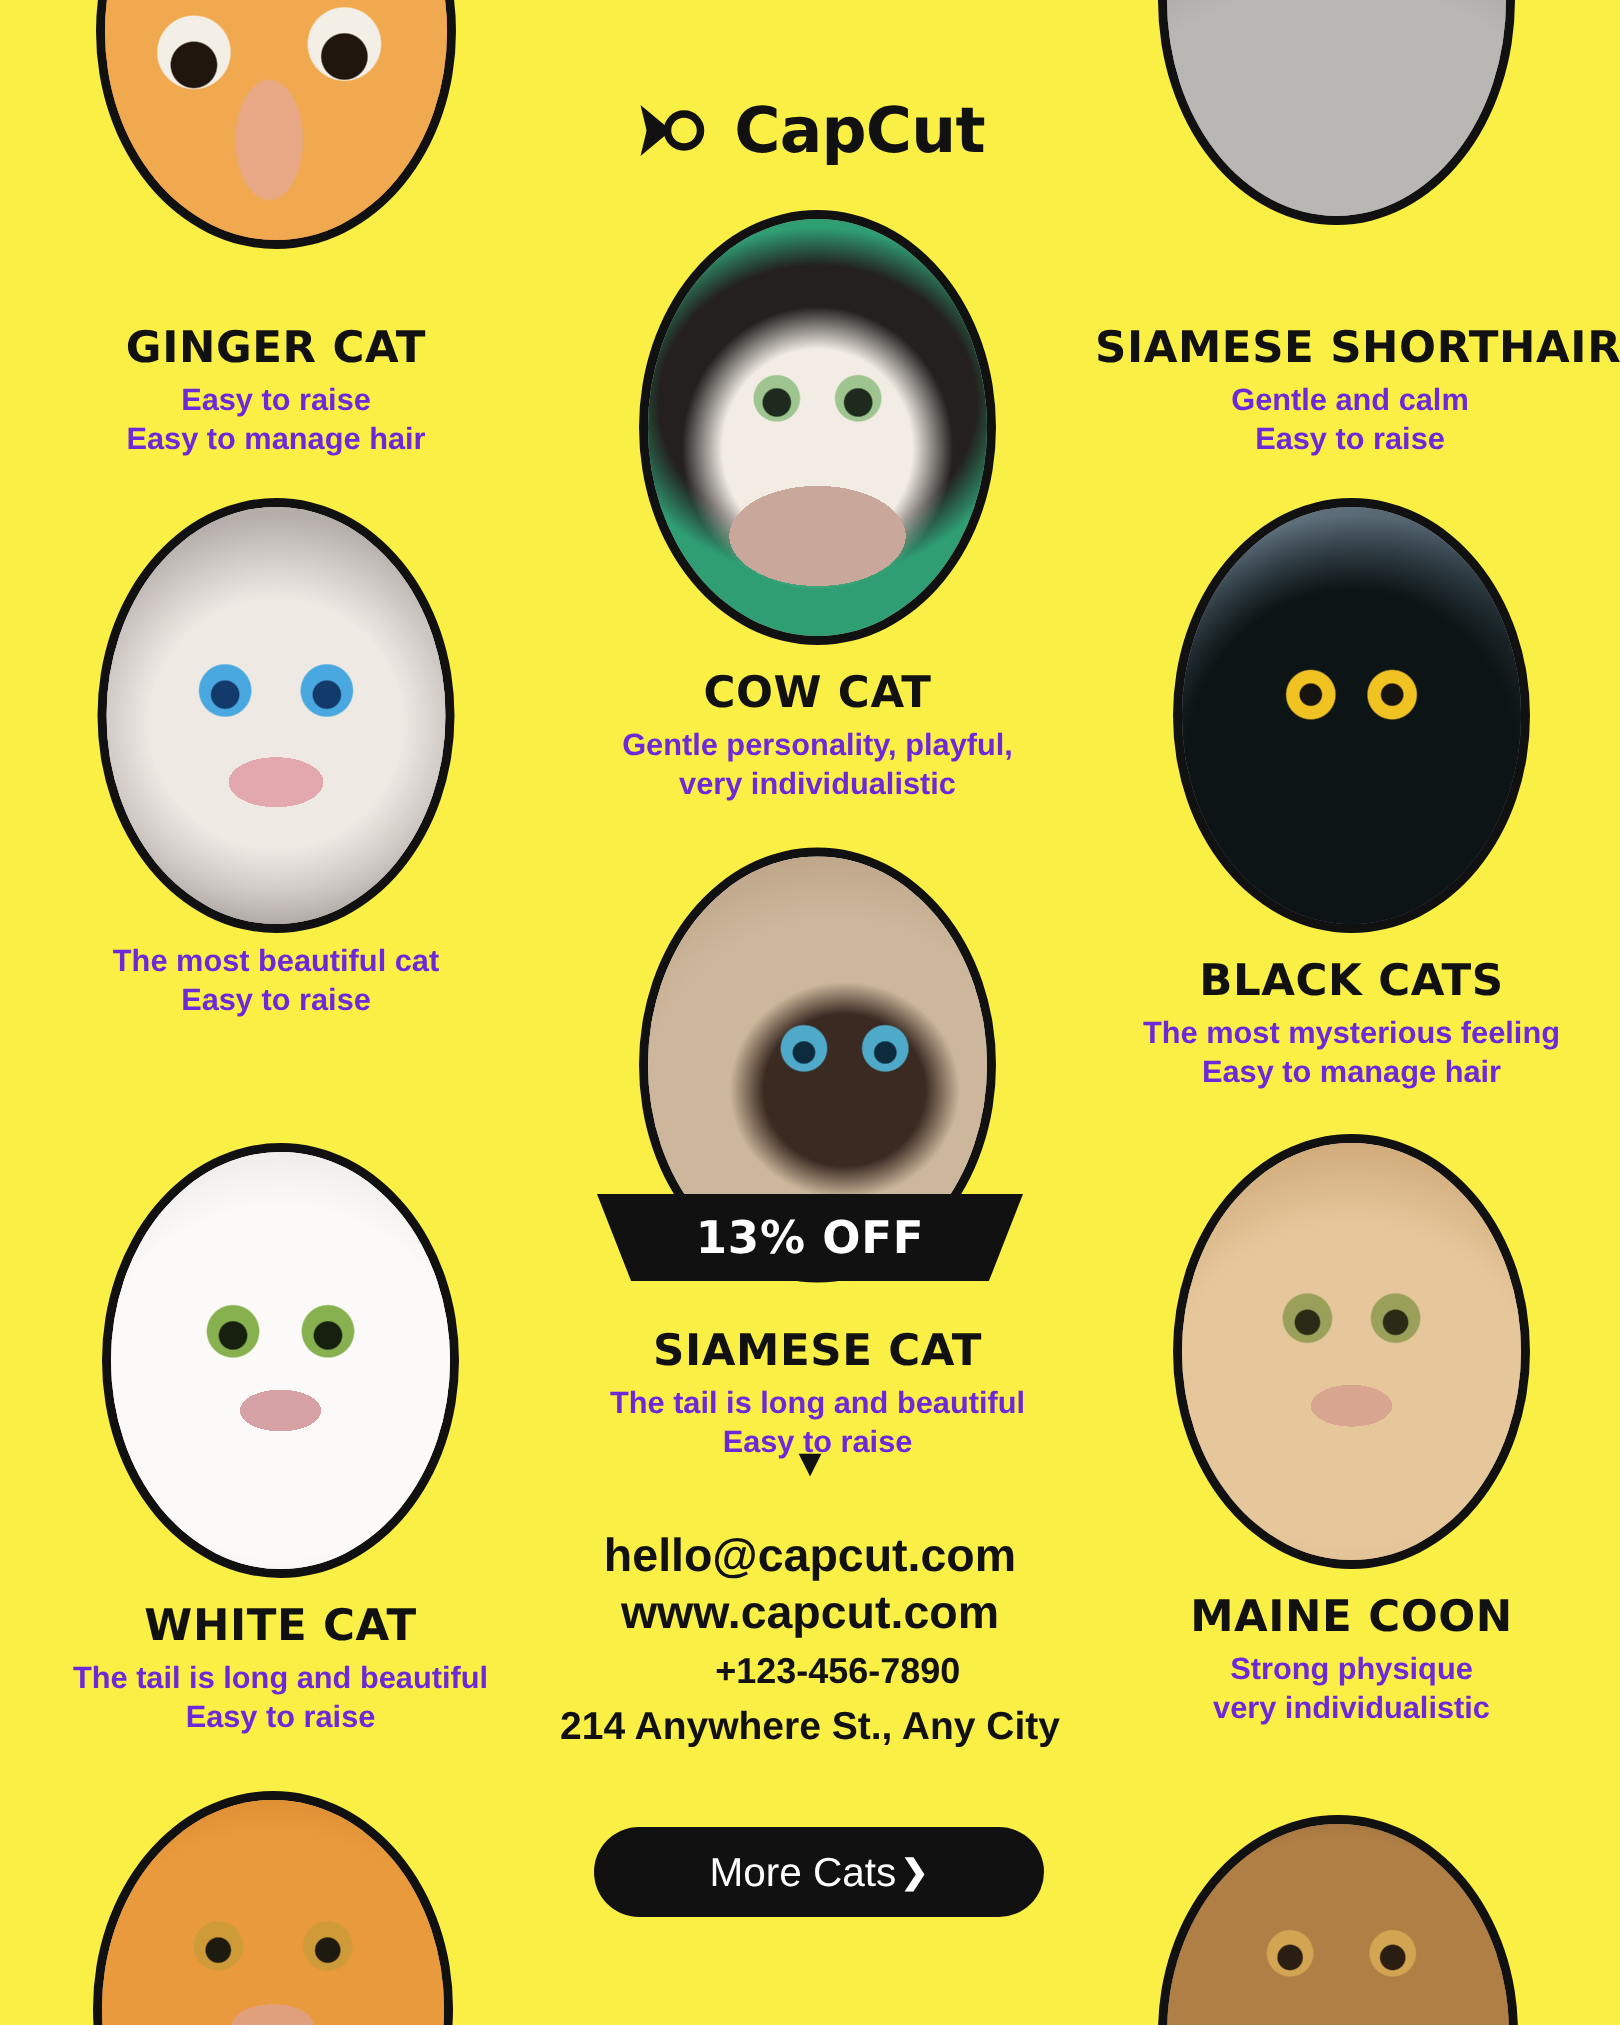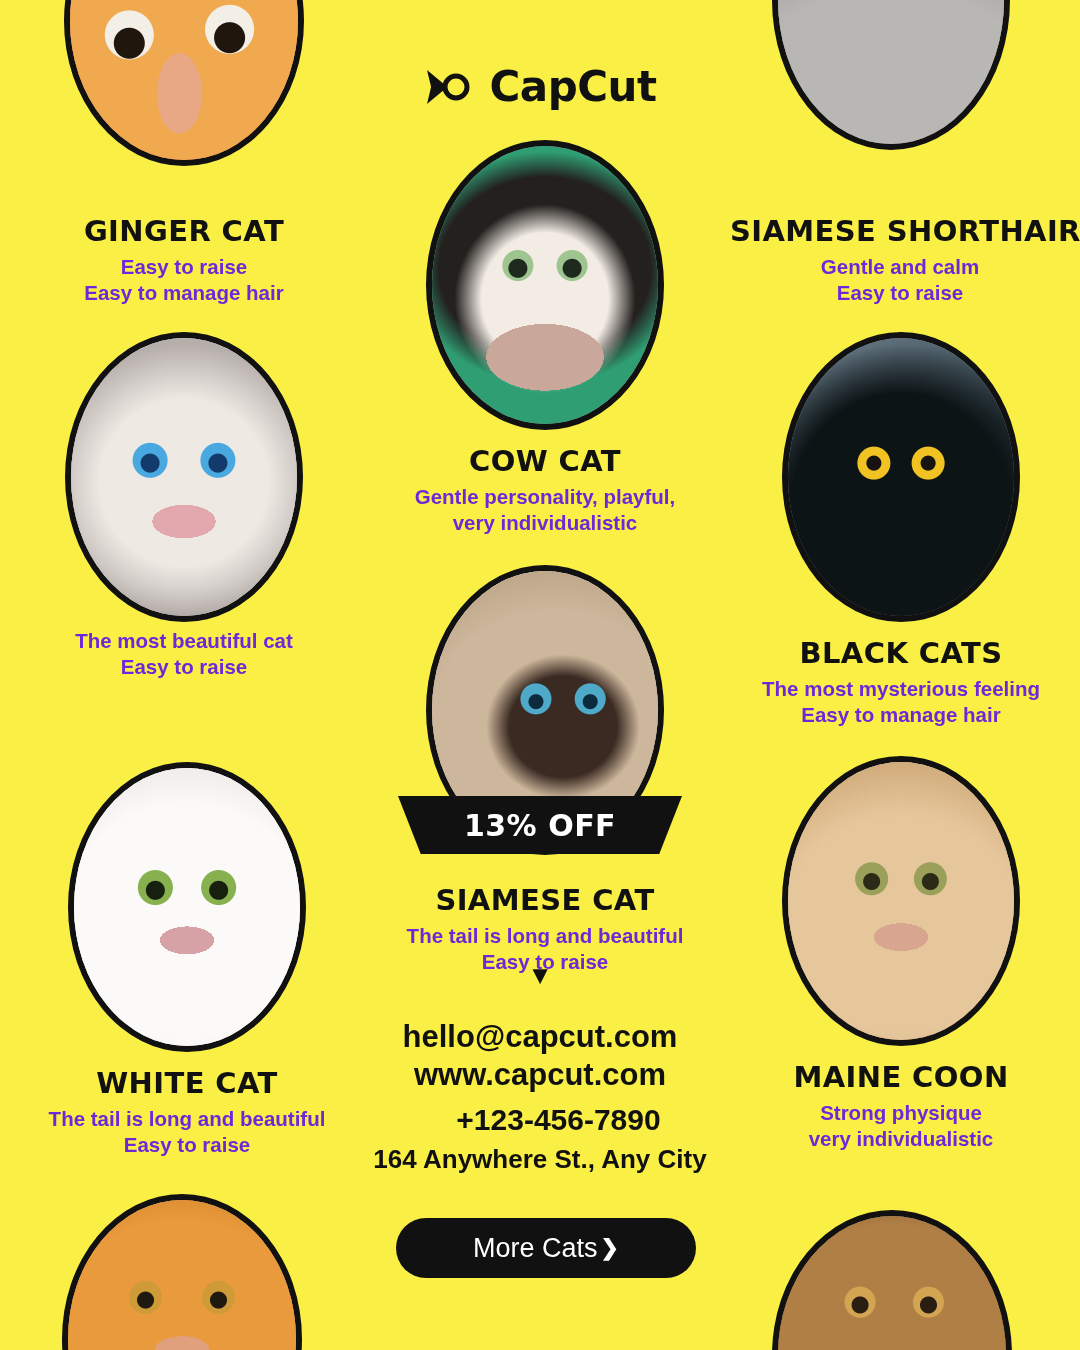--- a/index.html
+++ b/index.html
@@ -100,21 +100,21 @@
   .contact {
     position: absolute;
     left: 0; right: 0;
     top: 1018px;
     text-align: center;
     color: #111;
   }
   .contact div { font-weight: 700; }
   .c-email { font-size: 31px; line-height: 1.22; }
   .c-web   { font-size: 31px; line-height: 1.22; }
-  .c-phone { font-size: 30px; line-height: 1.45; margin-top: 4px; margin-left: 37px; }
+  .c-phone { font-size: 24px; line-height: 1.45; margin-top: 4px; margin-left: 37px; }
   .c-addr  { font-size: 26px; line-height: 1.4; }
 
   
   .cta {
     position: absolute;
     left: 396px;
     top: 1218px;
     width: 300px;
     height: 60px;
     background: #111;
@@ -283,21 +283,21 @@
     <div class="cat-desc" style="white-space:pre-line;">Strong physique
 very individualistic</div>
   </div>
 
   <div class="arrow-down">▼</div>
 
   <div class="contact">
     <div class="c-email">hello@capcut.com</div>
     <div class="c-web">www.capcut.com</div>
     <div class="c-phone">+123-456-7890</div>
-    <div class="c-addr">164 Anywhere St., Any City</div>
+    <div class="c-addr">214 Anywhere St., Any City</div>
   </div>
 
   <button class="cta">
     <span>More Cats</span>
     <span class="chev">❯</span>
   </button>
 
   <div class="cat-card" style="left:62px; top:1194px;">
     <div class="oval" style="width:240px;height:290px;">
       <div class="photo" style="background-image:

